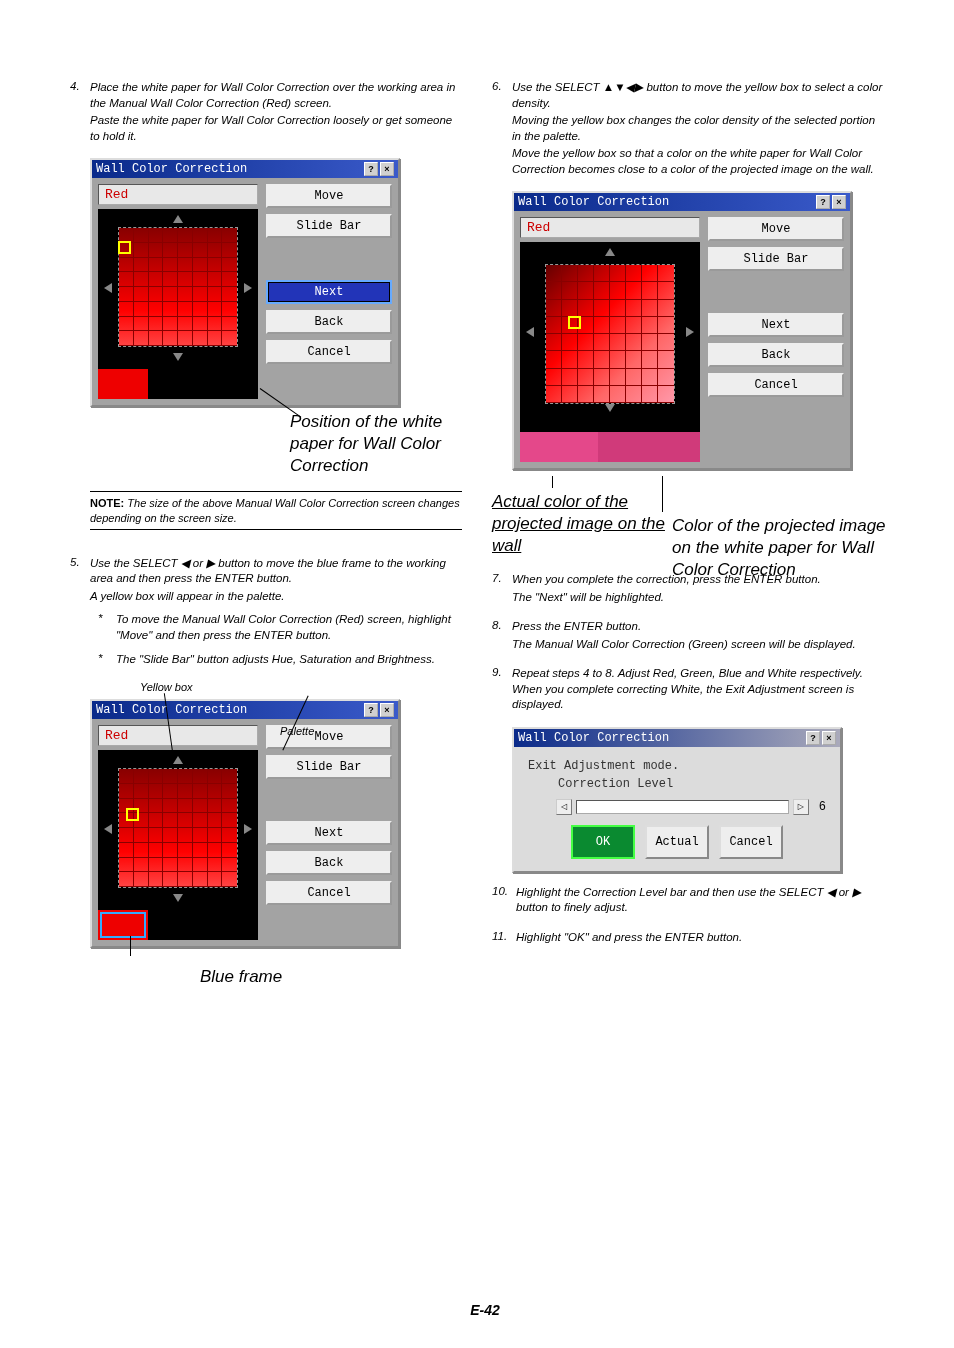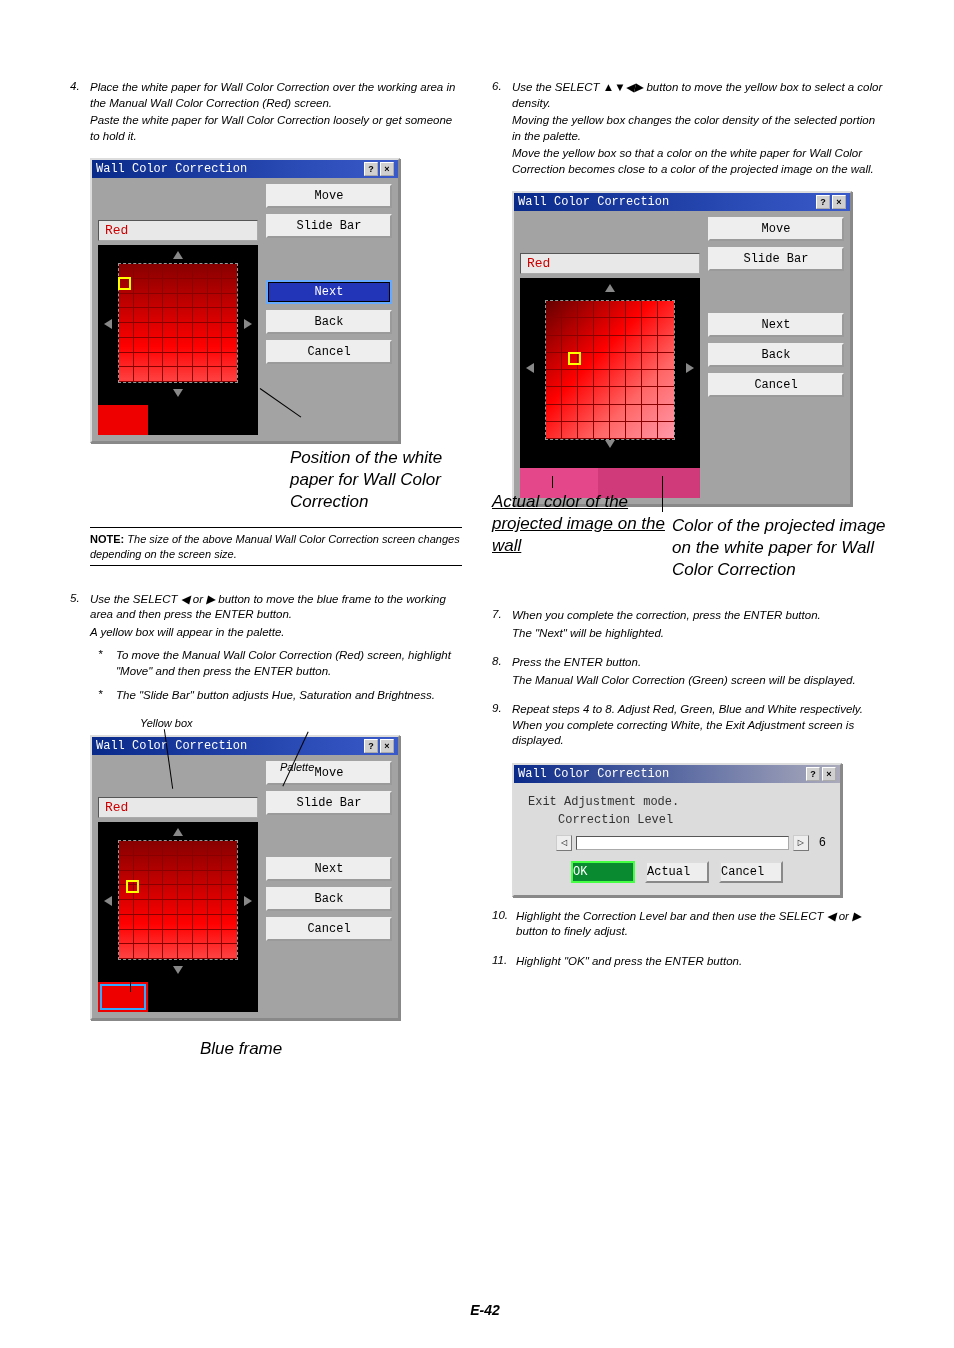--- a/index.html
+++ b/index.html
@@ -82,21 +82,21 @@
     width: 14px; height: 14px;
     background: #d0d0d0;
     border: 1px outset #fff;
     font-size: 9px;
     display: flex; align-items: center; justify-content: center;
     color: #000;
     font-family: Arial;
     font-weight: bold;
   }
   .dlg-body { display: flex; padding: 6px; gap: 8px; }
-  .dlg-left { width: 160px; margin-top: 36px; }
+  .dlg-left { width: 160px; }
   .red-label {
     background: #e8e8e8;
     border: 1px inset #aaa;
     color: #c00;
     font-family: "Courier New", monospace;
     font-size: 13px;
     padding: 2px 6px;
     margin-bottom: 4px;
   }
   .palette-box {
@@ -162,21 +162,21 @@
   .dlg-exit-body {
     padding: 8px 14px 12px 14px;
     background: #dcdcdc;
   }
   .exit-line { font-family: "Courier New", monospace; font-size: 12px; color: #333; margin: 4px 0; }
   .slider-row { display: flex; align-items: center; gap: 4px; margin: 8px 0 10px 28px; }
   .slider-btn { width: 16px; height: 16px; border: 1px outset #ccc; background: #eee; display: flex; align-items: center; justify-content: center; font-size: 8px; }
   .slider-track { flex: 1; height: 14px; background: #fff; border: 1px inset #aaa; }
   .slider-val { font-family: "Courier New", monospace; font-size: 12px; margin-left: 6px; }
   .exit-btns { display: flex; justify-content: center; gap: 10px; }
-  .exit-btn { width: 64px; padding: 2px 0; font-family: "Courier New", monospace; font-size: 12px; text-align: left; border: 2px outset #ddd; background: #eee; }
+  .exit-btn { width: 64px; padding: 8px 0; font-family: "Courier New", monospace; font-size: 12px; text-align: center; border: 2px outset #ddd; background: #eee; }
   .exit-btn.ok { background: #0a8a30; color: #fff; border: 2px solid #4f4; }
 
   .page-num {
     position: absolute;
     bottom: 30px;
     left: 0; right: 0;
     text-align: center;
     font-weight: bold;
     font-style: italic;
     font-size: 14px;

